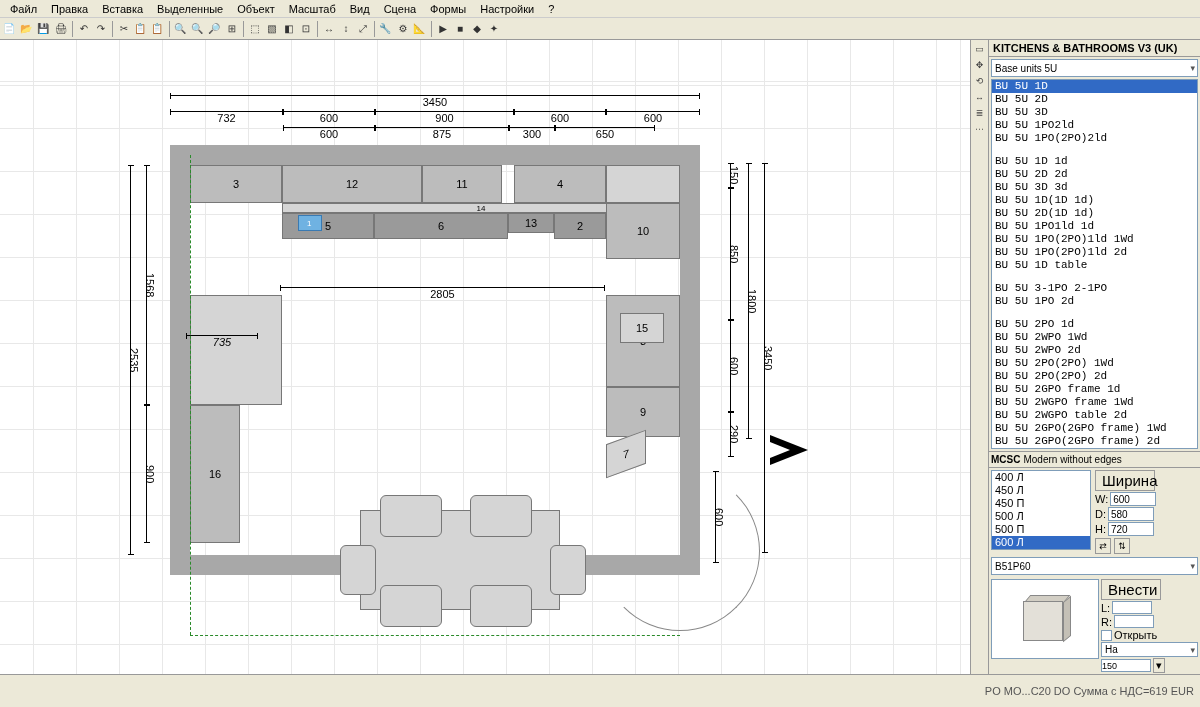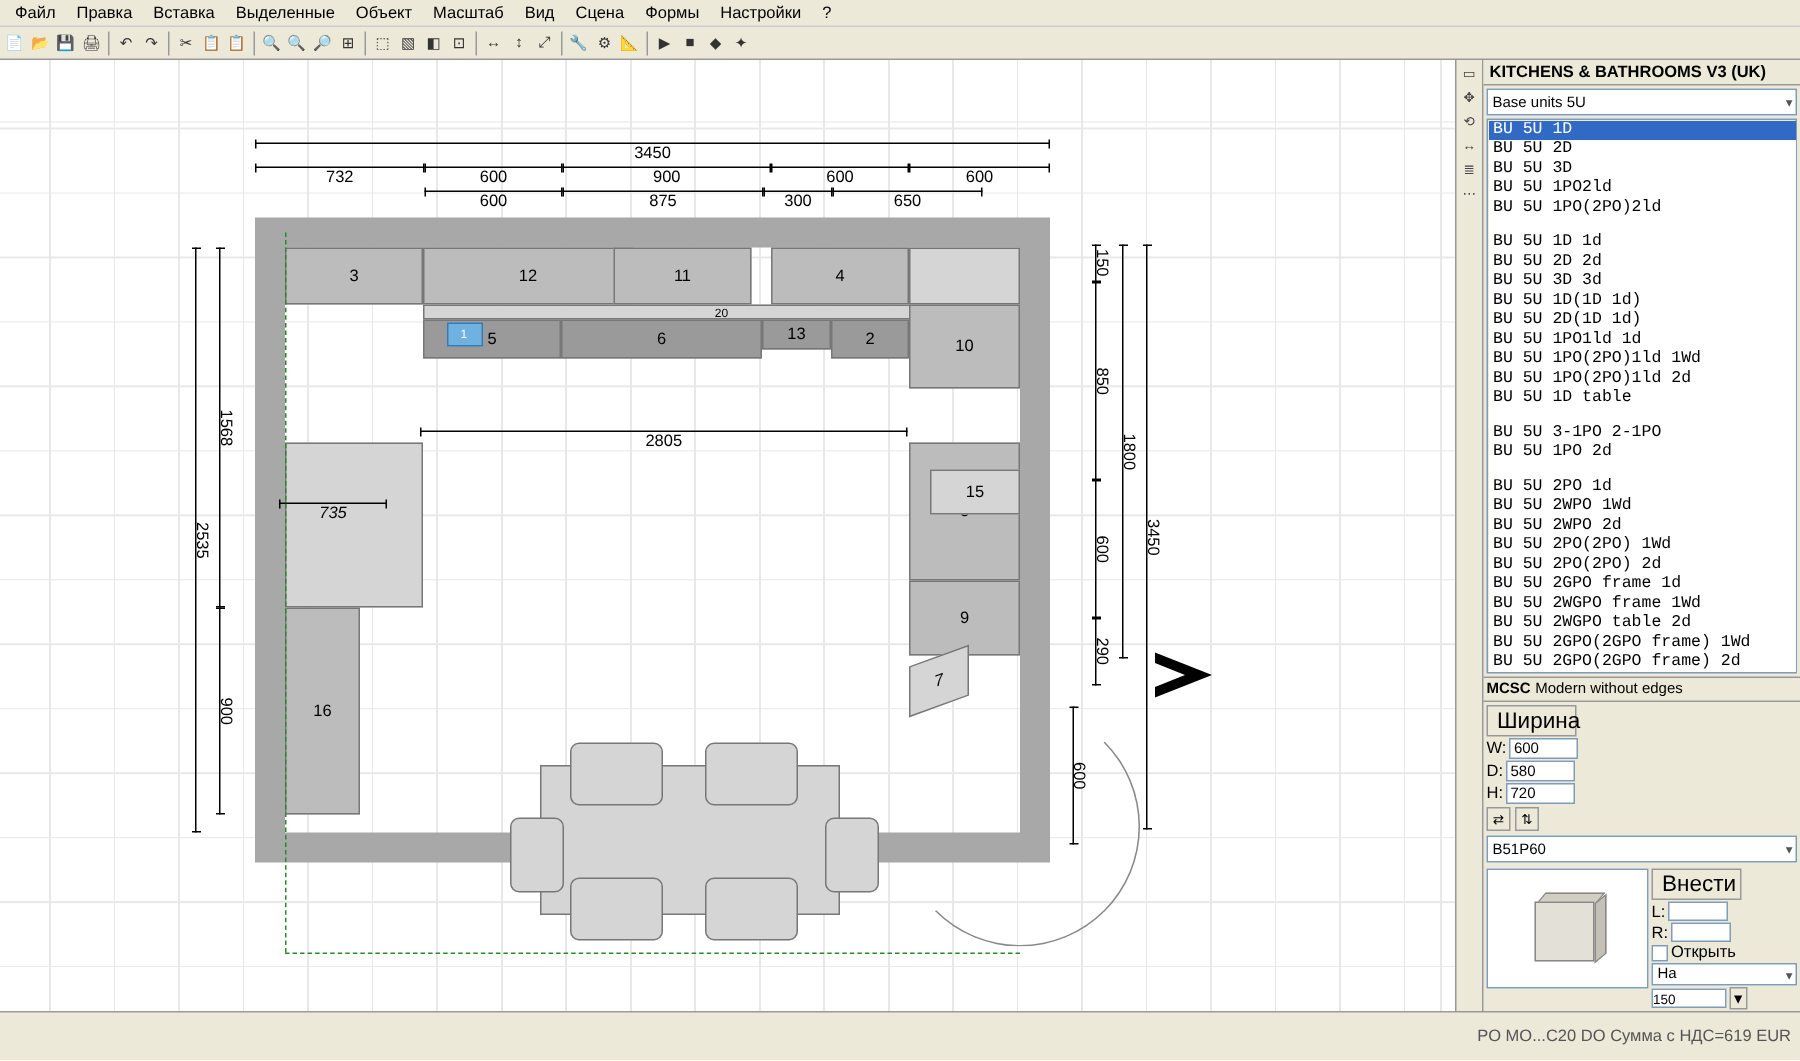--- a/index.html
+++ b/index.html
@@ -168,30 +168,30 @@
       <div class="dim h" style="left:110px;top:192px;width:325px;"><span>2805</span></div>
 
       <div class="room"></div>
 
       <div class="obj" style="left:20px; top:70px; width:92px; height:38px;">
           <span>3</span>
         </div>
       <div class="obj" style="left:112px; top:70px; width:140px; height:38px;">
           <span>12</span>
         </div>
-      <div class="obj" style="left:239px; top:70px; width:92px; height:38px;">
+      <div class="obj" style="left:252px; top:70px; width:80px; height:38px;">
           <span>11</span>
         </div>
       <div class="obj" style="left:344px; top:70px; width:92px; height:38px;">
           <span>4</span>
         </div>
       <div class="obj light" style="left:436px; top:70px; width:74px; height:38px;"></div>
 
       <div class="obj light" style="left:112px; top:108px; width:398px; height:10px;">
-          <span style="font-size:8px">20</span>
+          <span style="font-size:8px">14</span>
         </div>
 
       <div class="obj dark" style="left:112px; top:118px; width:92px; height:26px;">
           <span>5</span>
         </div>
       <div class="sinkRect" style="left:128px; top:120px; width:24px; height:16px;"><span style="color:#fff;font-size:8px;padding-left:8px">1</span></div>
       <div class="obj dark" style="left:204px; top:118px; width:134px; height:26px;">
           <span>6</span>
         </div>
       <div class="obj dark" style="left:338px; top:118px; width:46px; height:20px;">
@@ -200,21 +200,21 @@
       <div class="obj dark" style="left:384px; top:118px; width:52px; height:26px;">
           <span>2</span>
         </div>
 
       <div class="obj" style="left:436px; top:108px; width:74px; height:56px;">
           <span>10</span>
         </div>
       <div class="obj" style="left:436px; top:200px; width:74px; height:92px;">
           <span>8</span>
         </div>
-      <div class="obj light" style="left:450px; top:218px; width:60px; height:30px;">
+      <div class="obj light" style="left:450px; top:218px; width:44px; height:30px;">
           <span>15</span>
         </div>
       <div class="obj" style="left:436px; top:292px; width:74px; height:50px;">
           <span>9</span>
         </div>
       <div class="obj light" style="left:436px; top:342px; width:40px; height:34px; transform:skewY(-20deg);">
           <span>7</span>
         </div>
 
       <div class="obj light" style="left:20px; top:200px; width:92px; height:110px;"></div>
@@ -285,20 +285,29 @@
         <div class="item">BU 5U 2GPO(2GPO frame) 2d</div>
         <div class="spacer"></div>
       </div>
 
     <div class="mcsc-row">
       <span class="lbl">MCSC</span>
       <span class="val">Modern without edges</span>
     </div>
 
     <div class="bottom">
+      <div class="sizes-list" id="sizes-list">
+          <div class="item">400  Л</div>
+          <div class="item">450  Л</div>
+          <div class="item">450  П</div>
+          <div class="item">500  Л</div>
+          <div class="item">500  П</div>
+          <div class="item sel">600  Л</div>
+          <div class="item">600  П</div>
+        </div>
       <div class="dims-col">
         <div class="row">
             <div class="btn">Ширина</div>
           </div>
         <div class="row">
             <span>W:</span>
             <input value="600" style="">
           </div>
         <div class="row">
             <span>D:</span>

